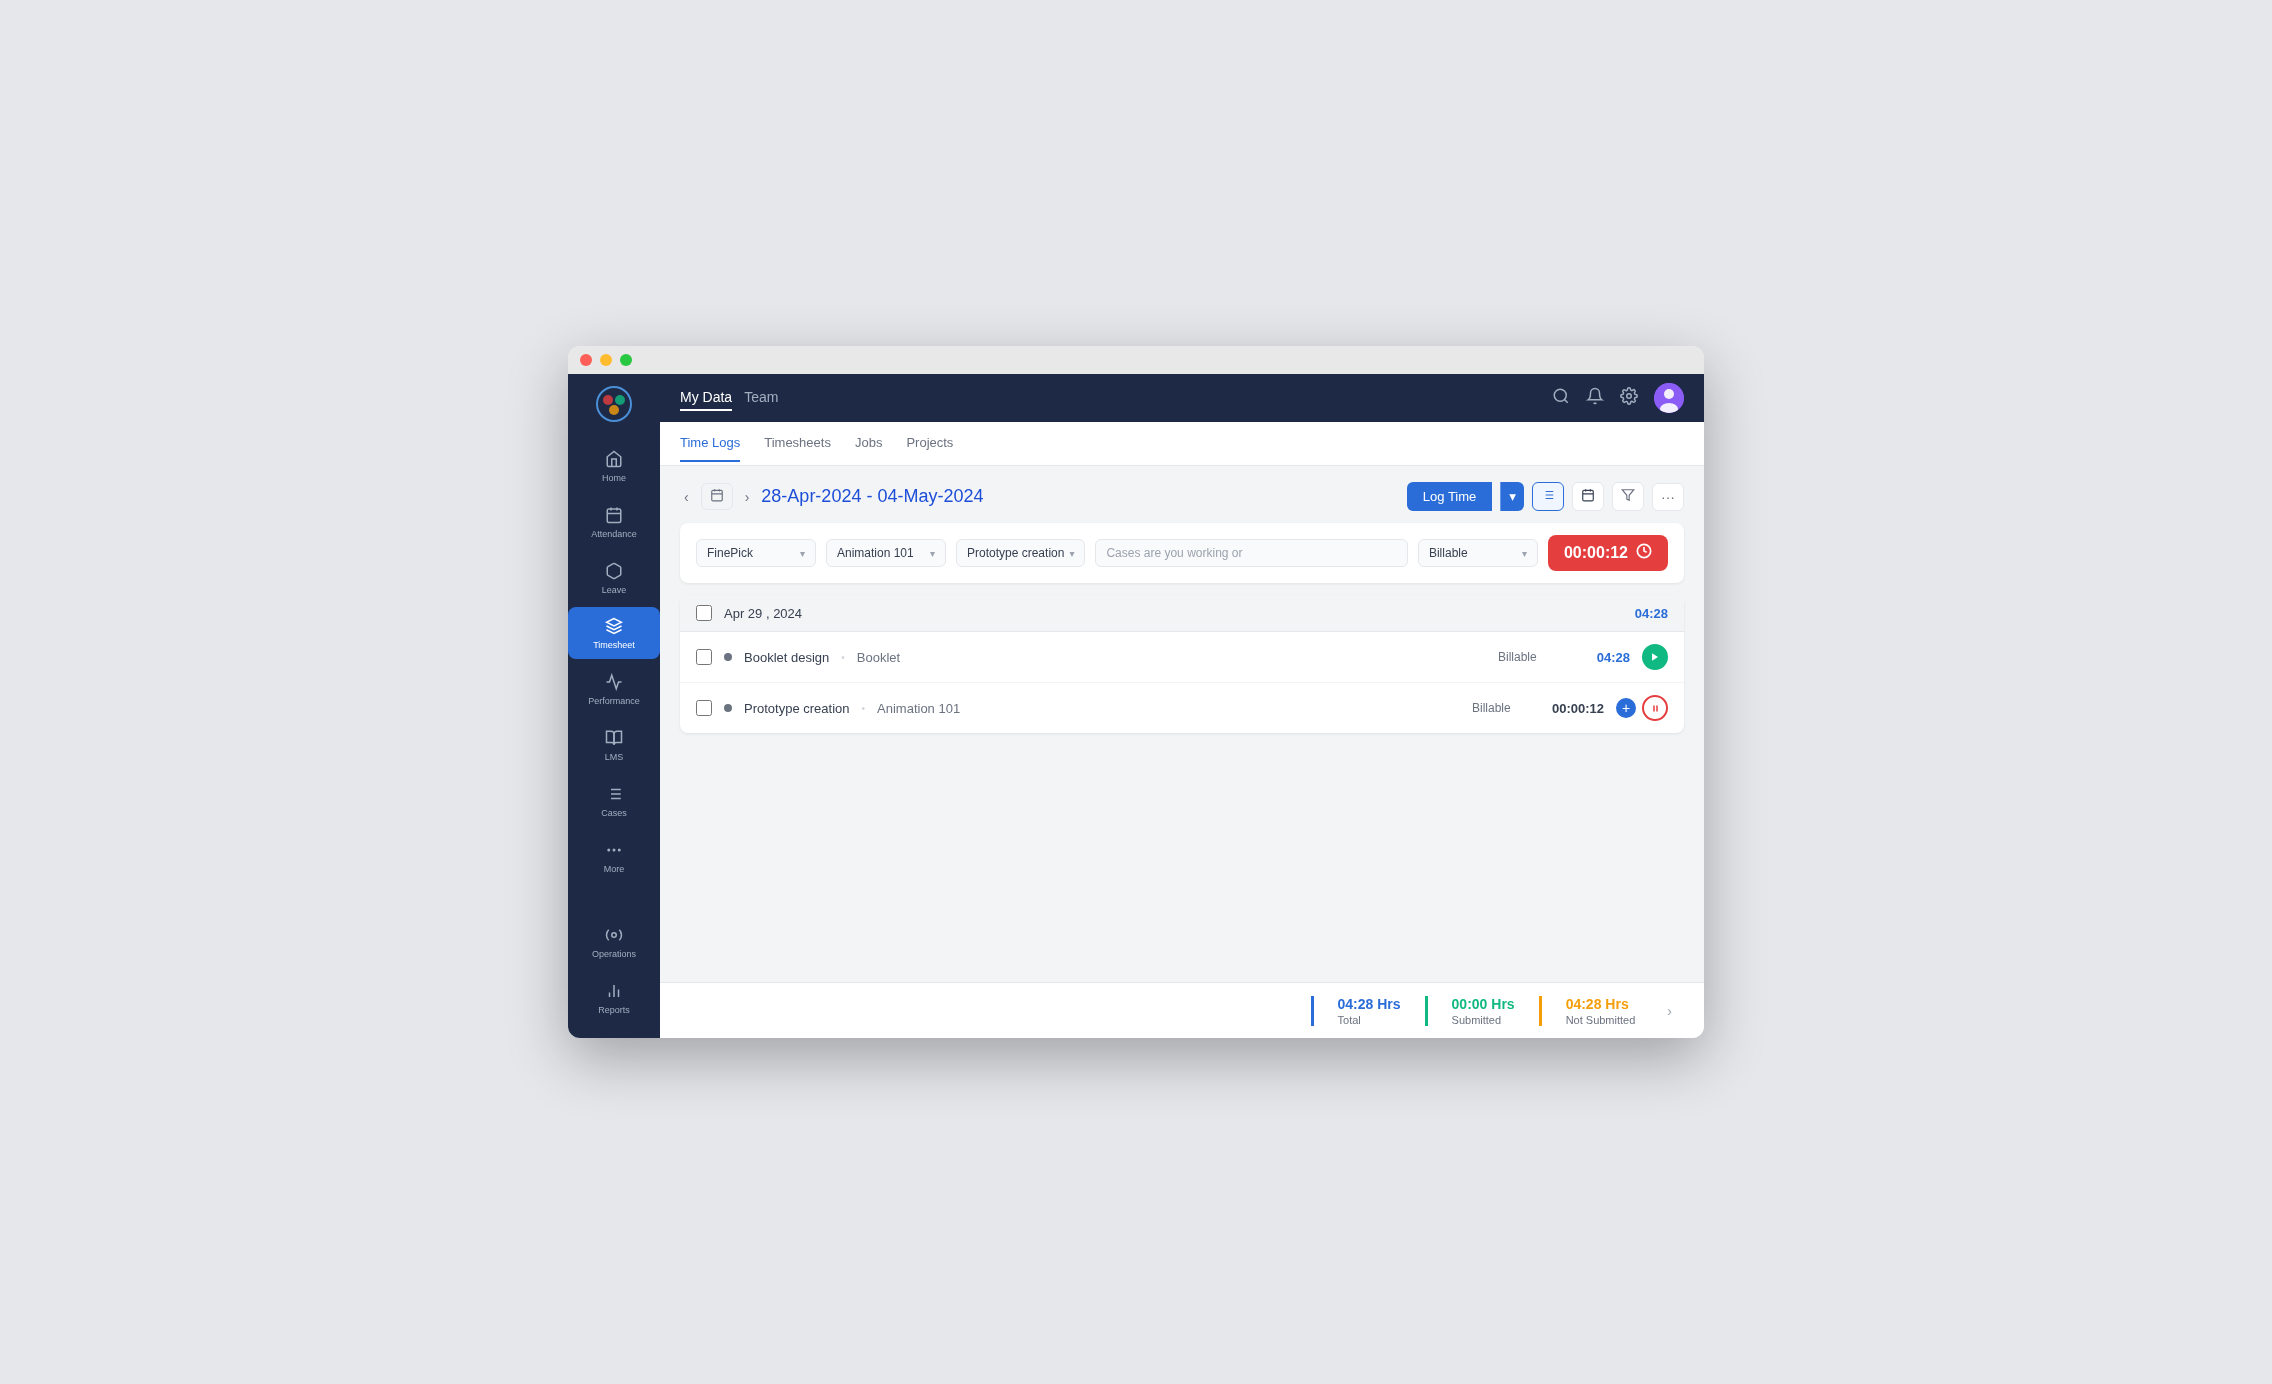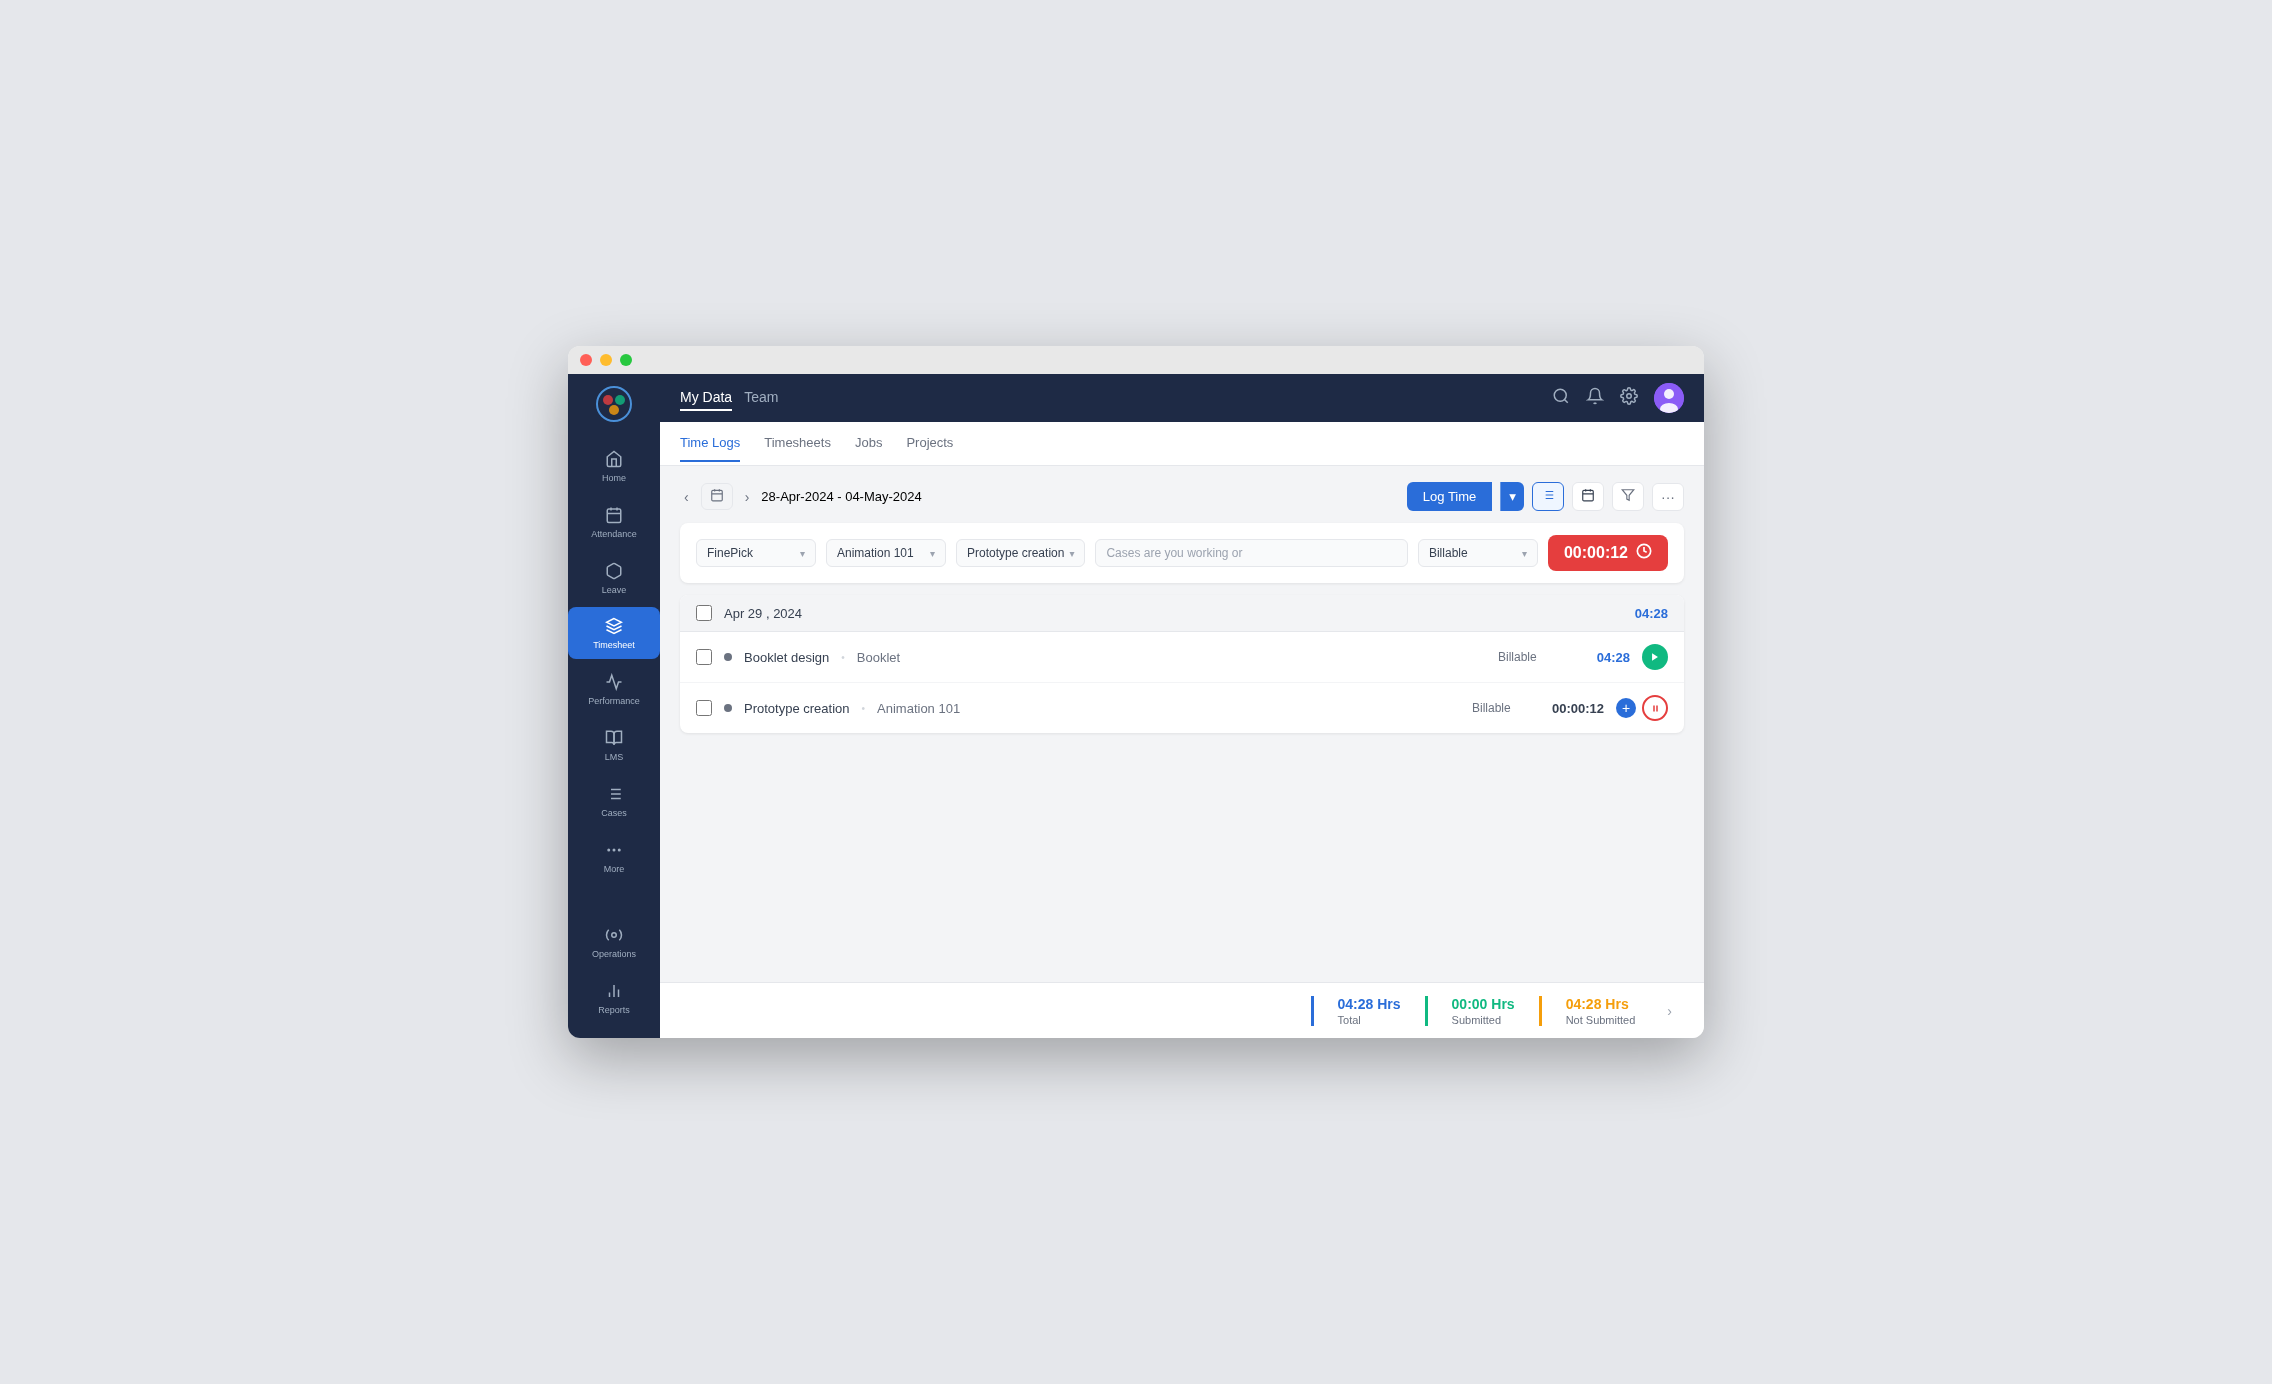--- a/index.html
+++ b/index.html
@@ -181,23 +181,23 @@
     }
     .date-nav-btn {
       background: none;
       border: none;
       cursor: pointer;
       color: #6b7280;
       font-size: 14px;
       padding: 4px;
     }
     .date-range {
-      font-size: 13px;
+      font-size: 18px;
       font-weight: 500;
-      color: #000000;
+      color: #1d4ed8;
     }
     .calendar-icon-btn {
       background: none;
       border: 1px solid #e5e7eb;
       border-radius: 6px;
       padding: 4px 8px;
       cursor: pointer;
       color: #6b7280;
       font-size: 14px;
     }

